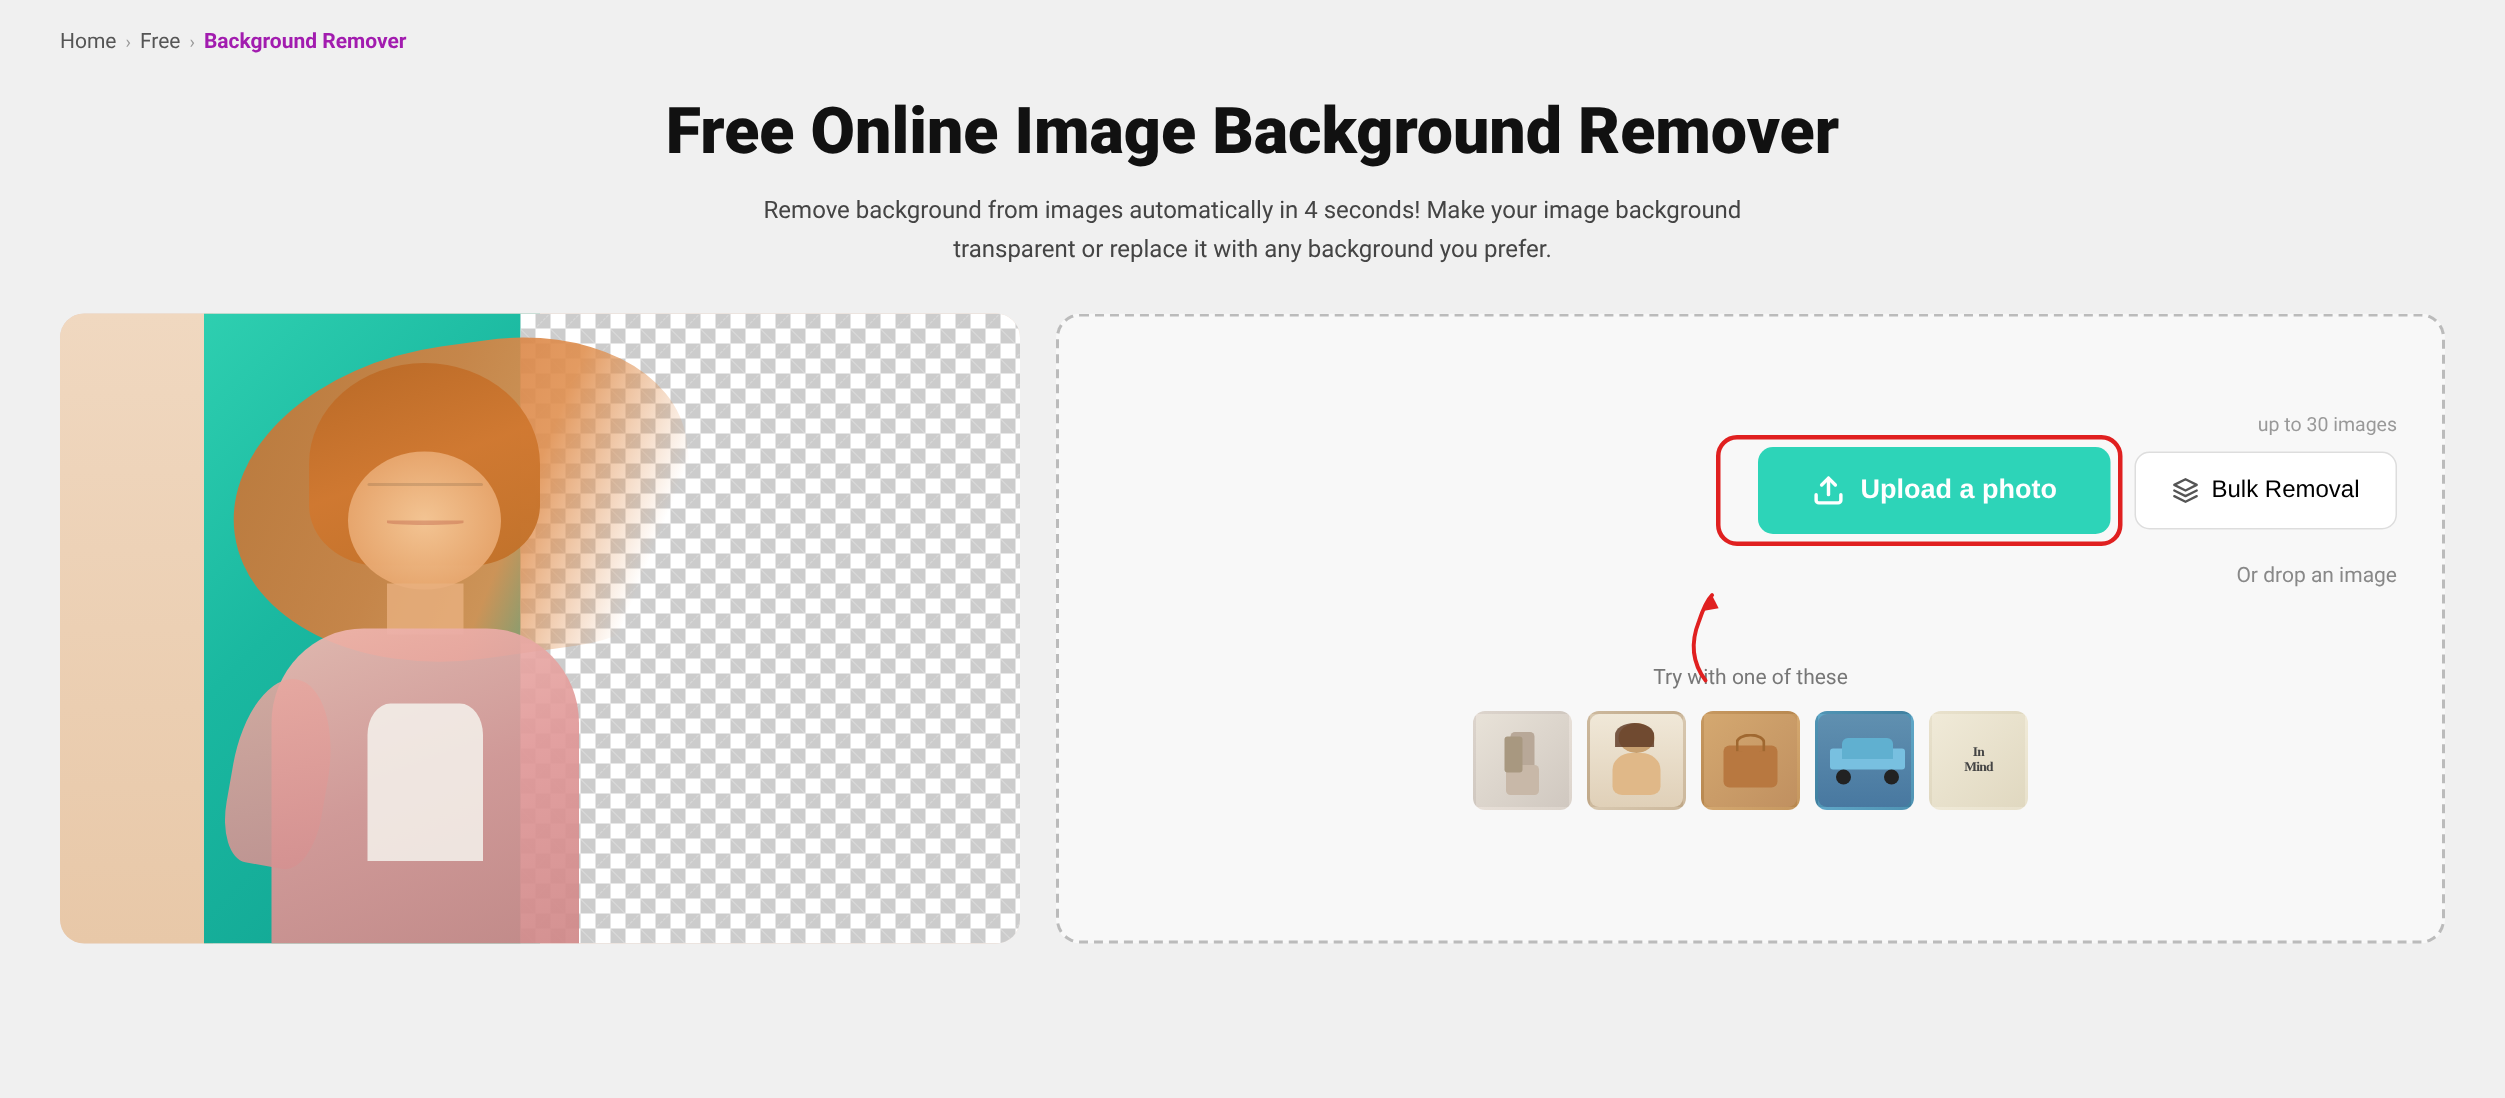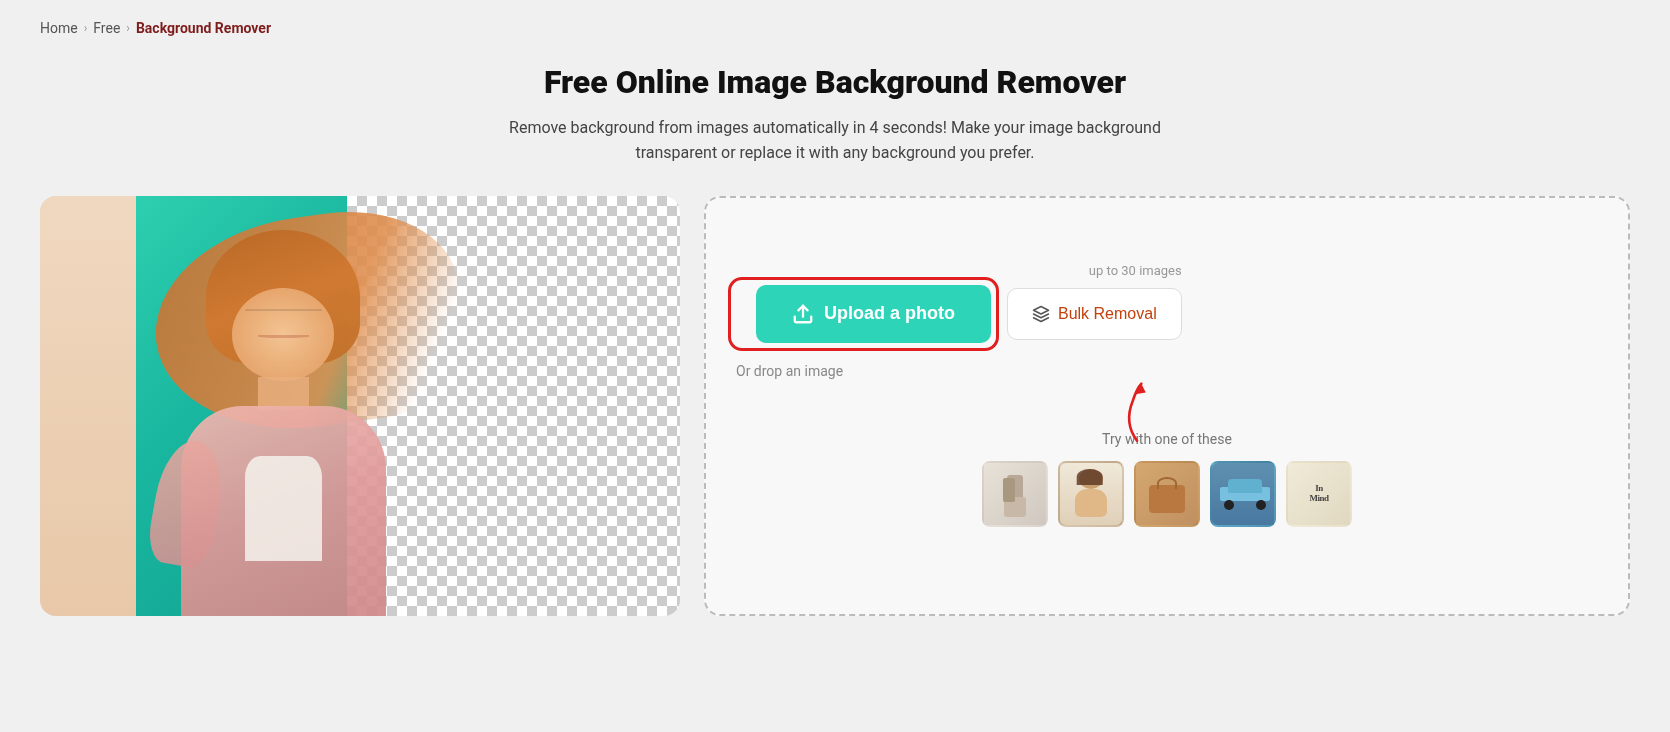--- a/index.html
+++ b/index.html
@@ -21,34 +21,34 @@
       font-size: 14px;
       color: #555;
       margin-bottom: 28px;
     }
     .breadcrumb-sep {
       color: #999;
       font-size: 12px;
     }
     .breadcrumb-current {
       font-weight: 700;
-      color: #7f1d1d;
+      color: #a21caf;
     }
     .breadcrumb-link {
       color: #555;
       cursor: pointer;
       text-decoration: none;
     }
 
     .hero-section {
       text-align: center;
       margin-bottom: 30px;
     }
     .hero-title {
-      font-size: 32px;
+      font-size: 43px;
       font-weight: 900;
       color: #111;
       line-height: 1.15;
       margin-bottom: 14px;
     }
     .hero-subtitle {
       font-size: 16px;
       color: #444;
       line-height: 1.6;
       max-width: 700px;
@@ -105,21 +105,21 @@
 
     
     .upload-zone {
       flex: 1;
       border: 2px dashed #bbb;
       border-radius: 16px;
       background: #f8f8f8;
       min-height: 420px;
       display: flex;
       flex-direction: column;
-      align-items: flex-start;
+      align-items: flex-end;
       justify-content: center;
       padding: 40px 30px;
       position: relative;
     }
     .upload-buttons-row {
       display: flex;
       align-items: center;
       gap: 16px;
       position: relative;
       margin-bottom: 12px;
@@ -159,21 +159,21 @@
     .upload-icon-svg {
       width: 22px;
       height: 22px;
     }
 
     .bulk-btn {
       display: flex;
       align-items: center;
       gap: 8px;
       background: #fff;
-      color: #c2410c;
+      color: #000000;
       border: 1.5px solid #ddd;
       border-radius: 10px;
       padding: 16px 24px;
       font-size: 16px;
       font-weight: 500;
       cursor: pointer;
       white-space: nowrap;
       transition: background 0.2s;
     }
 

